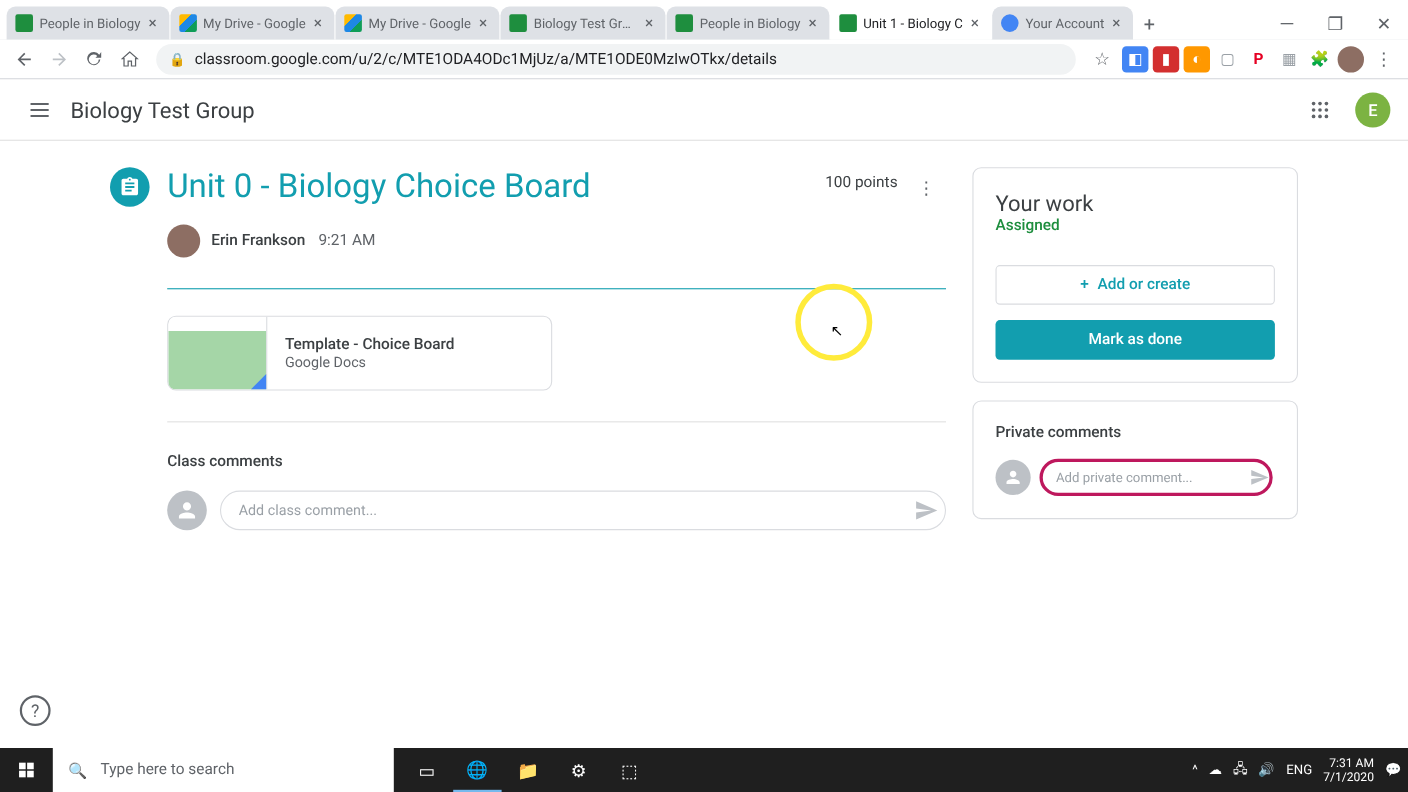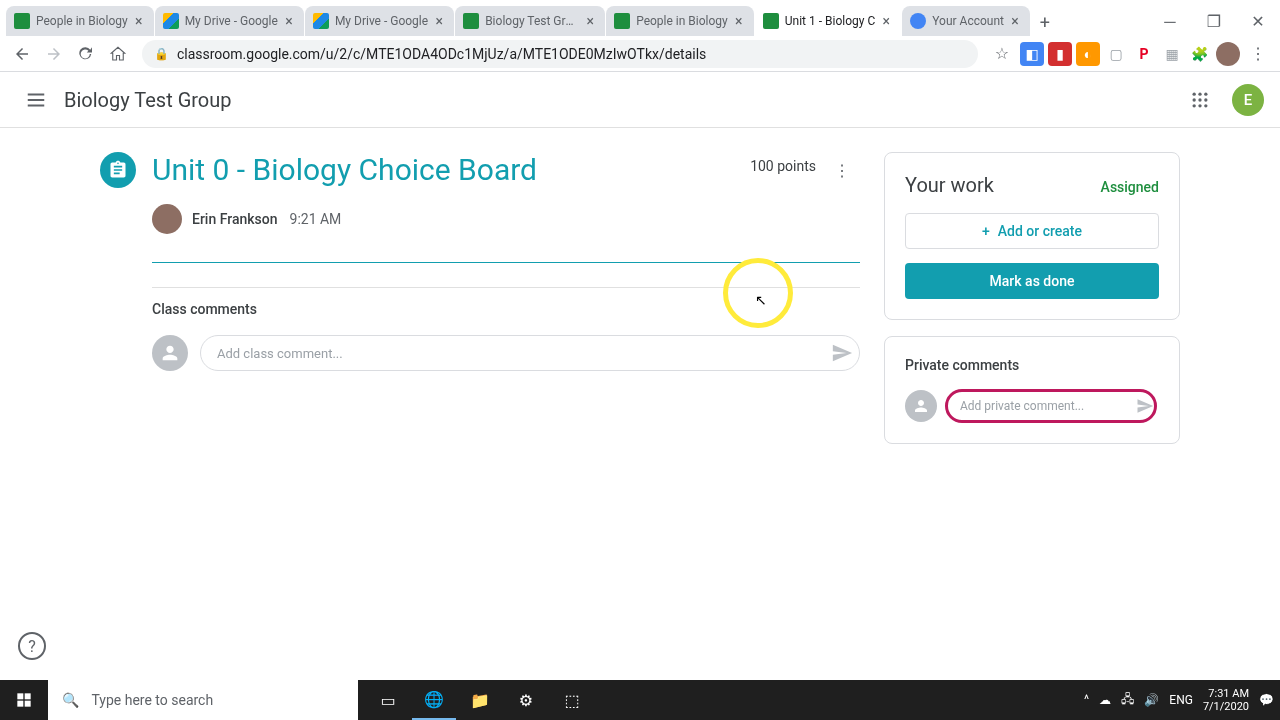--- a/index.html
+++ b/index.html
@@ -60,31 +60,31 @@
 
 .divider { height: 1px; background: #129eaf; margin-left: 52px; margin-bottom: 24px; }
 
 .attachment { display: flex; align-items: center; border: 1px solid #dadce0; border-radius: 8px; width: 350px; height: 68px; margin-left: 52px; margin-bottom: 28px; overflow: hidden; }
 .attach-thumb { width: 90px; height: 100%; background: linear-gradient(to bottom, #fff 20%, #a5d6a7 20%); border-right: 1px solid #dadce0; position: relative; }
 .attach-thumb::after { content: ''; position: absolute; bottom: 0; right: 0; width: 0; height: 0; border-style: solid; border-width: 0 0 14px 14px; border-color: transparent transparent #4285f4 transparent; }
 .attach-info { padding: 0 16px; }
 .attach-title { font-size: 14px; color: #3c4043; font-weight: 500; }
 .attach-type { font-size: 13px; color: #5f6368; margin-top: 2px; }
 
-.comments-section { margin-left: 52px; border-top: 1px solid #e0e0e0; padding-top: 13px; }
+.comments-section { margin-left: 52px; border-top: 1px solid #e0e0e0; padding-top: 28px; }
 .comments-title { font-size: 14px; color: #3c4043; font-weight: 500; margin-bottom: 18px; }
 .comment-input-row { display: flex; align-items: center; gap: 12px; justify-content: center; }
 .comment-avatar { width: 36px; height: 36px; border-radius: 50%; background: #bdc1c6; display: flex; align-items: center; justify-content: center; }
 .comment-avatar svg { fill: #fff; }
 .comment-box { flex: 1; display: flex; align-items: center; height: 36px; border: 1px solid #dadce0; border-radius: 18px; padding: 0 16px; font-size: 13px; color: #9aa0a6; }
 .send-btn { width: 36px; display: flex; align-items: center; justify-content: center; color: #bdc1c6; margin-left: -48px; }
 
 
 .card { background: #fff; border: 1px solid #dadce0; border-radius: 8px; padding: 20px; }
-.work-header { display: flex; justify-content: space-between; align-items: baseline; margin-bottom: 16px; }
+.work-header { display: flex; justify-content: space-between; align-items: baseline; margin-bottom: 28px; flex-direction: column; }
 .work-title { font-size: 20px; color: #3c4043; }
 .status-badge { font-size: 14px; color: #1e8e3e; font-weight: 500; }
 .add-btn { width: 100%; height: 36px; border: 1px solid #dadce0; border-radius: 4px; background: #fff; display: flex; align-items: center; justify-content: center; gap: 8px; color: #129eaf; font-size: 14px; font-weight: 500; margin-bottom: 14px; cursor: pointer; }
 .done-btn { width: 100%; height: 36px; border: none; border-radius: 4px; background: #129eaf; color: #fff; font-size: 14px; font-weight: 500; cursor: pointer; }
 
 .pc-title { font-size: 14px; color: #3c4043; font-weight: 500; margin-bottom: 16px; }
 .pc-row { display: flex; align-items: center; gap: 8px; }
 .pc-box { flex: 1; height: 34px; border: 3px solid #be185d; border-radius: 17px; padding: 0 12px; display: flex; align-items: center; font-size: 12px; color: #9aa0a6; }
 .pc-send { width: 28px; display: flex; align-items: center; justify-content: center; color: #bdc1c6; margin-left: -34px; }
 .pc-avatar { width: 32px; height: 32px; border-radius: 50%; background: #bdc1c6; display: flex; align-items: center; justify-content: center; }
@@ -232,20 +232,27 @@
     </div>
 
     <div class="author-row">
       <div class="author-avatar"></div>
       <span class="author-name">Erin Frankson</span>
       <span class="post-time">9:21 AM</span>
     </div>
 
     <div class="divider"></div>
 
+    <div class="attachment">
+      <div class="attach-thumb"></div>
+      <div class="attach-info">
+        <div class="attach-title">Template - Choice Board</div>
+        <div class="attach-type">Google Docs</div>
+      </div>
+    </div>
 
     <div class="comments-section">
       <div class="comments-title">Class comments</div>
       <div class="comment-input-row">
         <div class="comment-avatar">
           <svg width="22" height="22" viewBox="0 0 24 24">
               <path d="M12 12c2.2 0 4-1.8 4-4s-1.8-4-4-4-4 1.8-4 4 1.8 4 4 4zm0 2c-2.7 0-8 1.3-8 4v2h16v-2c0-2.7-5.3-4-8-4z"></path>
             </svg>
         </div>
         <div class="comment-box">

